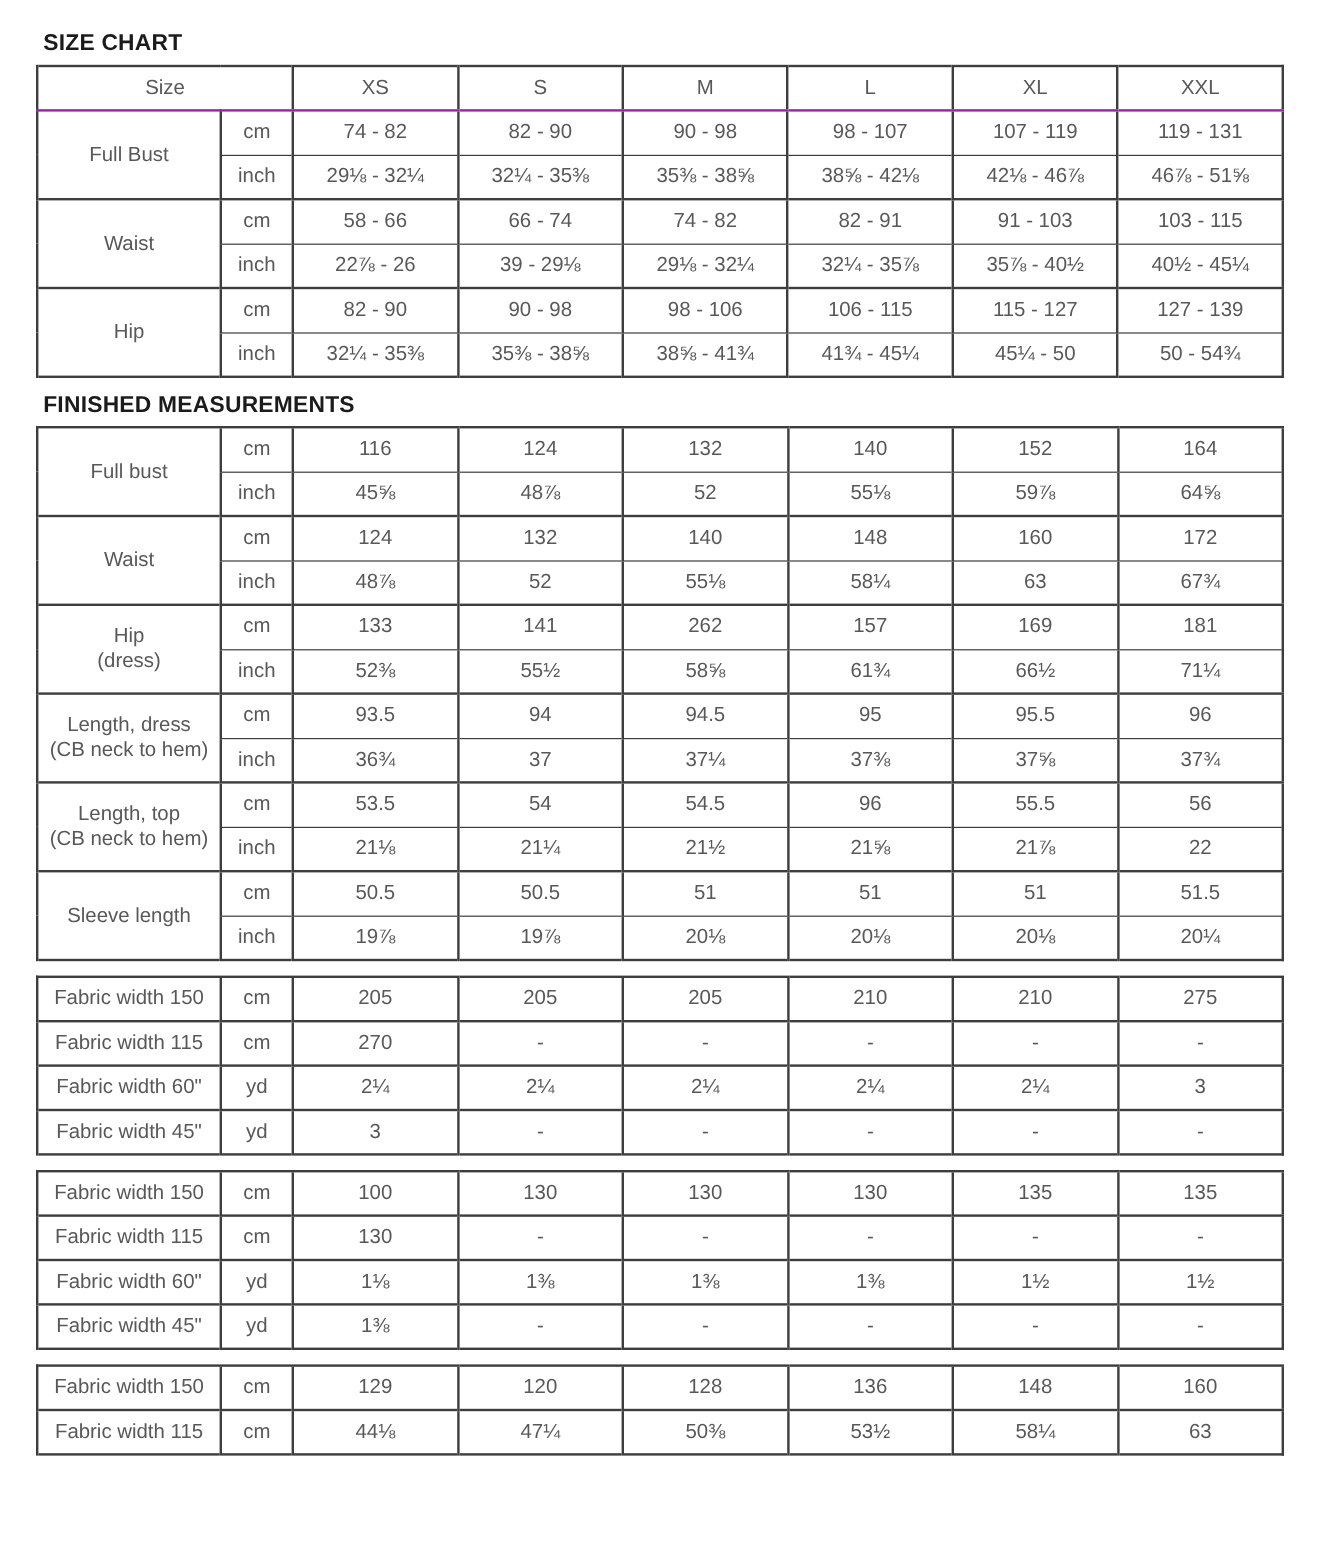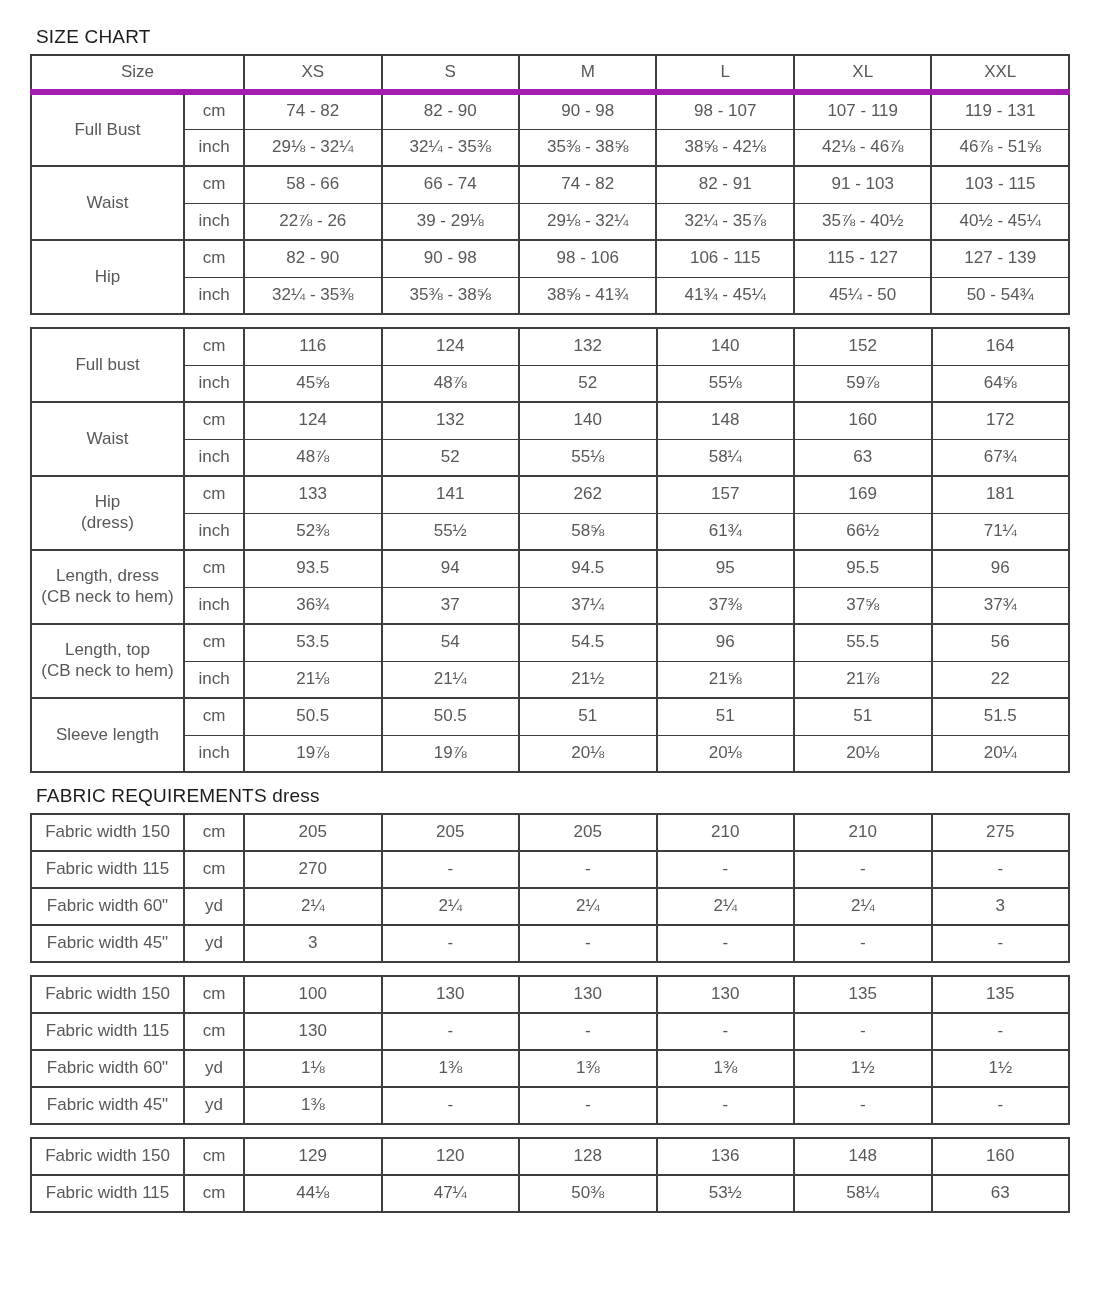--- a/index.html
+++ b/index.html
@@ -15,21 +15,21 @@
   }
   .doc {
     width: 1100px;
     min-height: 1295px;
     padding: 26px 30px 10px 30px;
   }
   .sec { margin: 0 0 12px 0; }
   .sec-heading {
     font-size: 19px;
     line-height: 22px;
-    font-weight: 400;
+    font-weight: 700;
     color: #1b1b1b;
     letter-spacing: 0.2px;
     margin: 0 0 6px 6px;
   }
   table.grid {
     width: 1040px;
     table-layout: fixed;
     border-collapse: collapse;
     border: 2px solid #3d3d3d;
   }
@@ -42,21 +42,21 @@
     padding: 0 4px;
     text-align: center;
     vertical-align: middle;
     font-size: 17px;
     font-weight: 400;
     color: #585858;
     line-height: 1.22;
     white-space: nowrap;
     overflow: hidden;
   }
-  .grid thead th { border-bottom: 6px solid #a21caf; text-align: center; }
+  .grid thead th { border-bottom: 2px solid #a21caf; text-align: center; }
   .grid tr.group-start td { border-top: 2px solid #3d3d3d; }
 </style>
 </head>
 <body>
 
 <main class="doc">
 
   <section class="sec">
     <h2 class="sec-heading">SIZE CHART</h2>
     <table class="grid">
@@ -137,20 +137,21 @@
             <td>38⅝ - 41¾</td>
             <td>41¾ - 45¼</td>
             <td>45¼ - 50</td>
             <td>50 - 54¾</td>
           </tr>
         </tbody>
       </table>
   </section>
 
   <section class="sec">
+    <h2 class="sec-heading">FINISHED MEASUREMENTS</h2>
     <table class="grid">
         <colgroup>
           <col class="col-label">
           <col class="col-unit">
           <col class="col-size">
           <col class="col-size">
           <col class="col-size">
           <col class="col-size">
           <col class="col-size">
           <col class="col-size">
@@ -268,21 +269,20 @@
             <td>20⅛</td>
             <td>20⅛</td>
             <td>20⅛</td>
             <td>20¼</td>
           </tr>
         </tbody>
       </table>
   </section>
 
   <section class="sec">
-    <h2 class="sec-heading">FABRIC REQUIREMENTS dress</h2>
     <table class="grid">
         <colgroup>
           <col class="col-label">
           <col class="col-unit">
           <col class="col-size">
           <col class="col-size">
           <col class="col-size">
           <col class="col-size">
           <col class="col-size">
           <col class="col-size">

